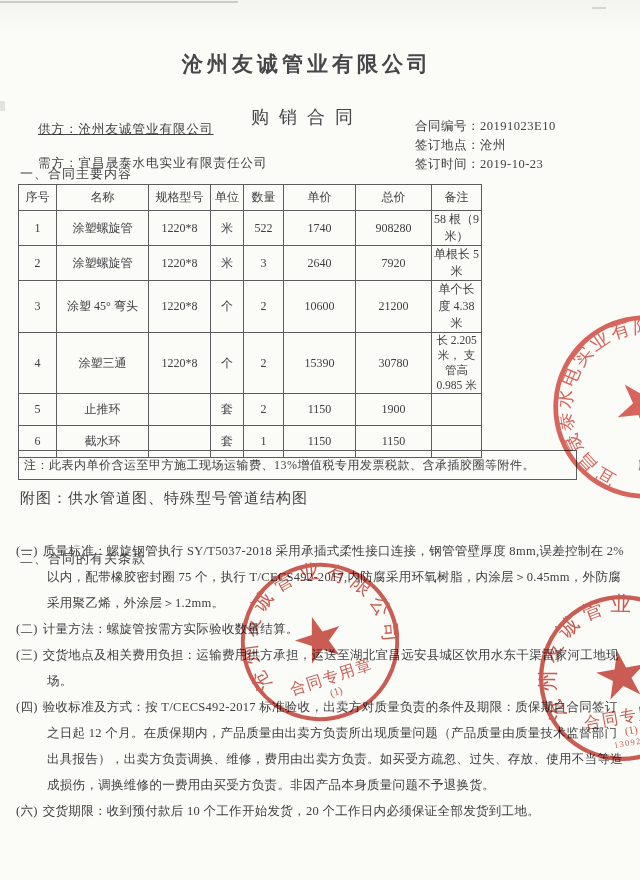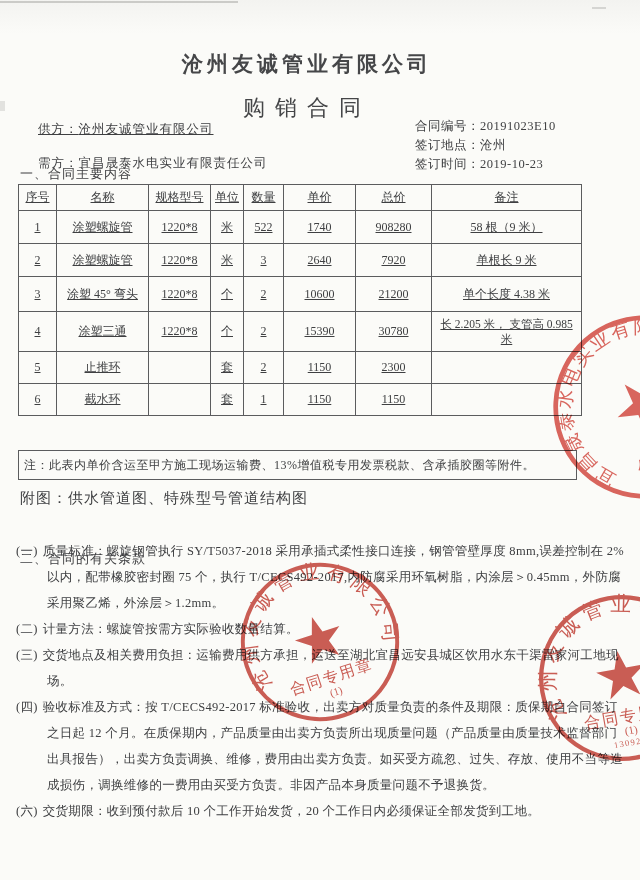--- a/index.html
+++ b/index.html
@@ -13,35 +13,35 @@
     background:
       linear-gradient(180deg,#f3f3f0 0,#fbfbf8 34px),
       linear-gradient(90deg,#fbfbf8 0,#fbfbf8 97%,#efeeeb 100%);
   }
   .scan-line-top{position:absolute;top:1px;left:0;width:238px;height:2px;background:#a9a9a6;opacity:.55;}
   .scan-dot-tr{position:absolute;top:7px;left:592px;width:14px;height:2px;background:#b5b5b2;opacity:.5;}
   .scan-dash-left{position:absolute;top:101px;left:0;width:5px;height:10px;background:#c9c9c6;opacity:.5;}
 
   .company-title{position:absolute;top:50px;left:0;right:26px;margin:0;
     text-align:center;font-size:21px;font-weight:600;letter-spacing:4px;color:#454648;}
-  .doc-title{position:absolute;top:93px;left:0;right:26px;margin:0;
-    text-align:center;font-size:22px;font-weight:500;letter-spacing:10px;color:#454648;}
+  .doc-title{position:absolute;top:93px;left:0;right:26px;margin:12px;
+    text-align:center;font-size:18px;font-weight:500;letter-spacing:10px;color:#454648;}
 
   .info-area{position:absolute;top:117px;left:16px;right:16px;height:58px;font-size:12.5px;}
   .supplier-line{position:absolute;left:22px;top:4px;letter-spacing:1px;text-decoration:underline;}
   .buyer-line{position:absolute;left:22px;top:38px;letter-spacing:1px;}
   .meta-block{position:absolute;left:399px;top:0;}
   .meta-row{height:19px;line-height:19px;letter-spacing:.5px;}
 
   .sec-heading{position:absolute;left:20px;font-size:13px;letter-spacing:1px;color:#404143;font-family:Liberation Mono, monospace;}
   .s1{top:165px;}
   .s2{top:516px;margin-top:34px;}
 
-  table.items{position:absolute;top:184px;left:18px;width:564px;border-collapse:collapse;
-    font-size:12px;color:#3f4042;table-layout:fixed;text-decoration:underline;}
+  table.items{position:absolute;top:184px;left:18px;width:464px;border-collapse:collapse;
+    font-size:12px;color:#3f4042;table-layout:fixed;}
   table.items th,table.items td{border:1px solid #5b5c5e;text-align:center;vertical-align:middle;
     padding:0 2px;font-weight:normal;overflow:hidden;}
   table.items thead tr{height:26px;}
   tr.r-std{height:33px;}
   tr.r-tall{height:40px;}
   td.remark-2l{line-height:15px;font-size:11.5px;}
   tr.total-row{height:33px;}
   .table-note{position:absolute;top:450px;left:18px;width:552px;height:28px;
     border:1px solid #5b5c5e;font-size:12px;line-height:28px;padding-left:5px;
     box-sizing:content-box;color:#3f4042;letter-spacing:.5px;white-space:nowrap;}
@@ -115,21 +115,21 @@
         <td>58 根（9 米）</td>
       </tr>
       <tr class="r-std">
         <td>2</td>
         <td>涂塑螺旋管</td>
         <td>1220*8</td>
         <td>米</td>
         <td>3</td>
         <td>2640</td>
         <td>7920</td>
-        <td>单根长 9 米</td>
+        <td>单根长 5 米</td>
       </tr>
       <tr class="r-std" style="height:35px">
         <td>3</td>
         <td>涂塑 45° 弯头</td>
         <td>1220*8</td>
         <td>个</td>
         <td>2</td>
         <td>10600</td>
         <td>21200</td>
         <td>单个长度 4.38 米</td>
@@ -144,21 +144,21 @@
         <td>30780</td>
         <td class="remark-2l">长 2.205 米， 支管高 0.985 米</td>
       </tr>
       <tr class="r-std" style="height:32px">
         <td>5</td>
         <td>止推环</td>
         <td></td>
         <td>套</td>
         <td>2</td>
         <td>1150</td>
-        <td>2300</td>
+        <td>1900</td>
         <td></td>
       </tr>
       <tr class="r-std" style="height:32px">
         <td>6</td>
         <td>截水环</td>
         <td></td>
         <td>套</td>
         <td>1</td>
         <td>1150</td>
         <td>1150</td>

